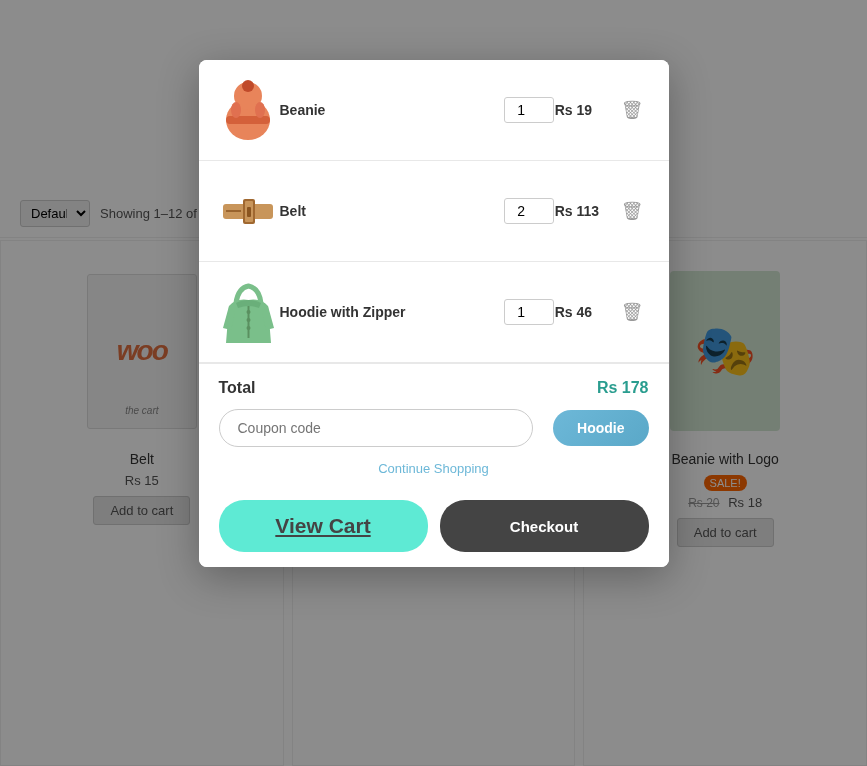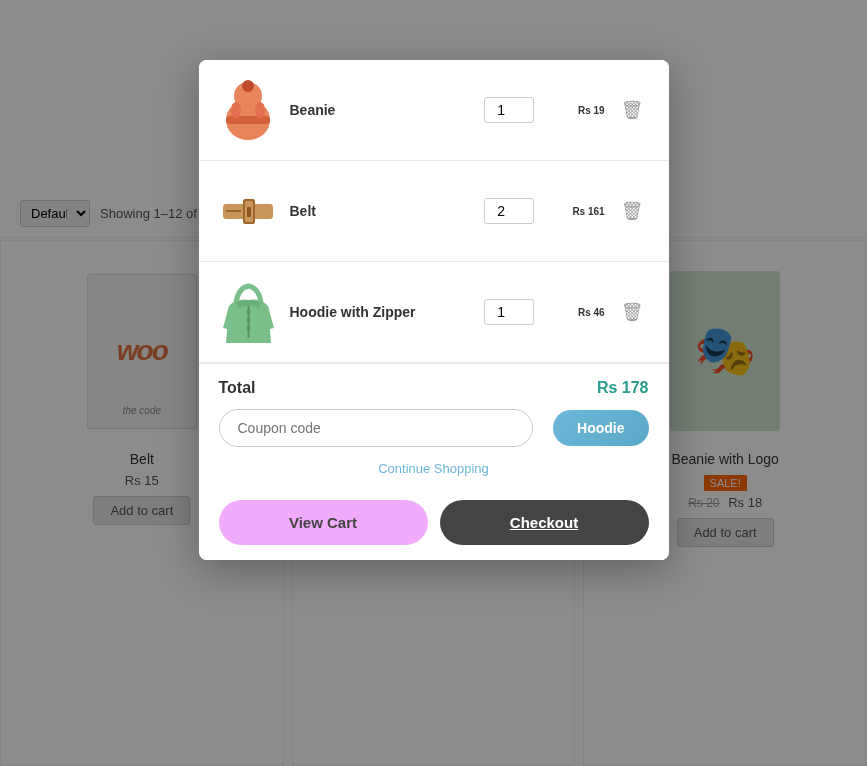--- a/index.html
+++ b/index.html
@@ -92,21 +92,21 @@
       font-size: 13px;
       color: #555;
       margin-bottom: 8px;
     }
 
     .sale-badge {
       background: #ff6600;
       color: white;
       font-size: 11px;
       padding: 2px 6px;
-      border-radius: 1px;
+      border-radius: 8px;
       display: inline-block;
       margin-bottom: 4px;
     }
 
     .price-old {
       text-decoration: line-through;
       color: #999;
       margin-right: 5px;
       font-size: 12px;
     }
@@ -181,21 +181,21 @@
       max-height: 400px;
       overflow-y: auto;
       background: white;
     }
 
     .cart-item {
       display: flex;
       align-items: center;
       padding: 15px 20px;
       border-bottom: 1px solid #e8e8e8;
-      gap: 11px;
+      gap: 1px;
     }
 
     .cart-item-img {
       width: 60px;
       height: 70px;
       flex-shrink: 0;
       display: flex;
       align-items: center;
       justify-content: center;
       font-size: 36px;
@@ -211,25 +211,24 @@
     .qty-box {
       border: 1px solid #ccc;
       border-radius: 3px;
       padding: 4px 10px;
       font-size: 14px;
       width: 50px;
       text-align: center;
     }
 
     .cart-item-price {
-      font-size: 10px;
+      font-size: 14px;
       font-weight: 600;
       color: #333;
       min-width: 60px;
-      text-align: right;
     }
 
     .delete-btn {
       background: none;
       border: none;
       cursor: pointer;
       color: #999;
       font-size: 18px;
       padding: 2px 5px;
     }
@@ -297,41 +296,41 @@
       margin-bottom: 24px;
     }
 
     .action-row {
       display: flex;
       gap: 12px;
     }
 
     .view-cart-btn {
       flex: 1;
-      background: #f0abfc;
+      background: #5eead4;
       color: #444;
       border: none;
       border-radius: 25px;
       padding: 14px;
-      font-size: 15px;
-      font-weight: 600;
-      cursor: pointer;
+      font-size: 21px;
+      font-weight: 600;
+      cursor: pointer;
+      text-decoration: underline;
     }
 
     .checkout-btn {
       flex: 1;
       background: #444;
       color: white;
       border: none;
       border-radius: 25px;
       padding: 14px;
       font-size: 15px;
       font-weight: 600;
       cursor: pointer;
-      text-decoration: underline;
     }
 
     
     .woo-box {
       width: 110px;
       height: 155px;
       background: #f5f5f5;
       border: 1px solid #ddd;
       border-radius: 3px;
       display: flex;
@@ -370,21 +369,21 @@
     </select>
     <span class="bg-showing">Showing 1–12 of 1</span>
   </div>
 
   <div class="bg-products">
 
     <div class="bg-product">
       <div class="bg-product-img">
         <div class="woo-box">
           <span class="woo-text">woo</span>
-          <span class="woo-sub">the code</span>
+          <span class="woo-sub">the cart</span>
         </div>
       </div>
       <div class="bg-product-name">Belt</div>
       <div class="bg-product-price">Rs 15</div>
       <button class="bg-add-to-cart">Add to cart</button>
     </div>
 
     <div class="bg-product">
       <div class="bg-product-img">
         <div style="width:120px;height:160px;background:#f0e8d0;border-radius:4px;display:flex;align-items:center;justify-content:center;font-size:48px;">🧢</div>
@@ -442,21 +441,21 @@
           <svg width="55" height="65" viewBox="0 0 55 65">
             <rect x="2" y="25" width="50" height="15" rx="3" fill="#c8955a"></rect>
             <rect x="22" y="20" width="12" height="25" rx="2" fill="#a06830"></rect>
             <rect x="24" y="22" width="8" height="21" rx="1" fill="#c8955a"></rect>
             <rect x="26" y="28" width="4" height="10" rx="1" fill="#8a5520"></rect>
             <line x1="5" y1="32" x2="20" y2="32" stroke="#8a5520" stroke-width="1.5"></line>
           </svg>
         </div>
         <span class="cart-item-name">Belt</span>
         <input type="number" class="qty-box" value="2" style="">
-        <span class="cart-item-price">Rs 161</span>
+        <span class="cart-item-price">Rs 113</span>
         <button class="delete-btn">🗑</button>
       </div>
 
       <div class="cart-item">
         <div class="cart-item-img">
           <svg width="55" height="68" viewBox="0 0 55 68">
 
             <path d="M8 28 L5 65 L50 65 L47 28 Q40 20 27.5 22 Q15 20 8 28Z" fill="#7abf8a"></path>
 
             <path d="M15 25 Q17 10 27.5 8 Q38 10 40 25" fill="none" stroke="#7abf8a" stroke-width="5"></path>

